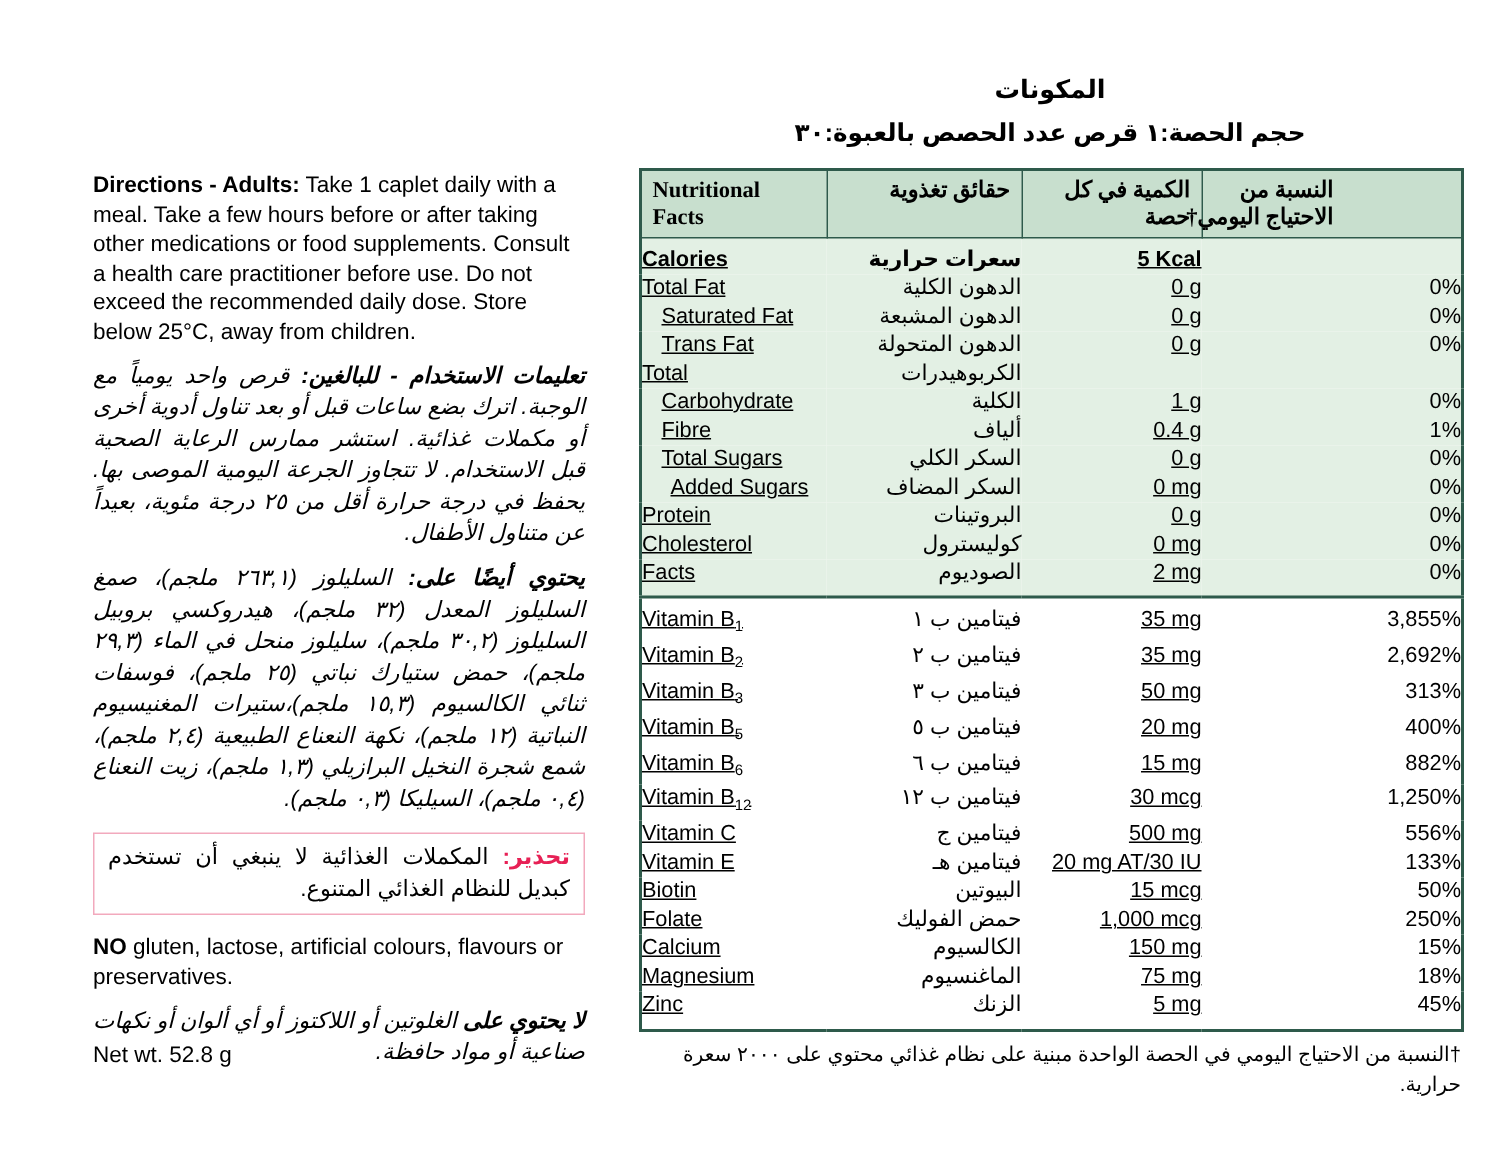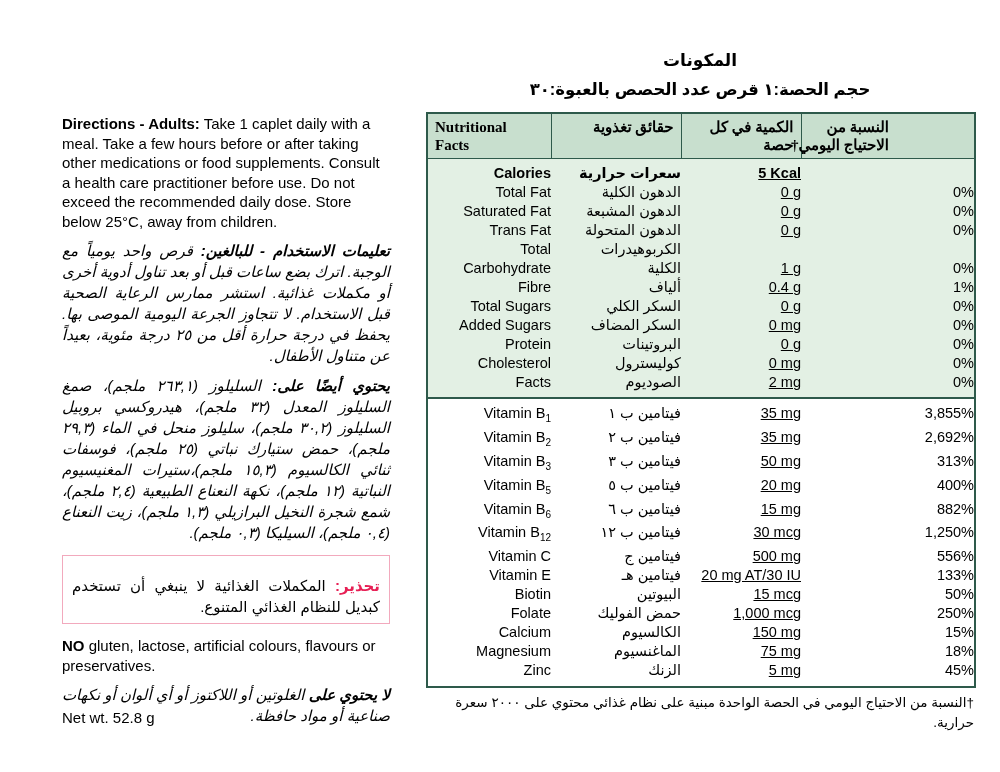--- a/index.html
+++ b/index.html
@@ -16,21 +16,21 @@
     font-family:"Liberation Sans","DejaVu Sans",sans-serif;
   }
   .sheet{display:flex;padding:50px 26px 0 62px;}
   .left-col{width:328px;padding-top:64px;flex:none;}
   .right-col{width:548px;margin-left:36px;flex:none;}
 
   .p-en{font-size:15px;line-height:19.5px;margin:0 0 9px;}
   .ar{direction:rtl;text-align:justify;font-size:15px;line-height:21px;}
   p.ar{margin:0 0 9px;font-style:italic;}
   p.ingredients{margin:0 0 12px;}
-  .warning-box{border:1.5px solid var(--warnbd);padding:19px 9px 6px;margin:0 0 12px;}
+  .warning-box{border:1.5px solid var(--warnbd);padding:5px 9px 6px;margin:0 0 12px;}
   .warn-lead{color:var(--warn);font-weight:bold;}
   .last-row{position:relative;}
   .last-row p.ar{margin:0;}
   .net-wt{position:absolute;left:0;bottom:0;font-size:15px;direction:ltr;}
 
   .title{font-size:17px;font-weight:bold;text-align:center;direction:rtl;margin:0 0 9px;}
   .serving{font-size:16.5px;font-weight:bold;text-align:center;direction:rtl;margin:0 0 13px;}
 
   table.nt{border-collapse:collapse;width:548px;border:2px solid var(--bd);table-layout:fixed;}
   col.w1{width:124px}col.w2{width:130px}col.w3{width:120px}col.w4{width:174px}
@@ -42,21 +42,21 @@
   .h-ar,.h-amt{direction:rtl;text-align:right;}
   .h-dv{direction:rtl;}
   .h-dv-in{text-align:right;padding-right:78px;white-space:nowrap;}
 
   .nt tbody td{font-size:14.5px;line-height:19px;padding:0;vertical-align:top;}
   tbody.macro td{background:var(--gbg);}
   tbody.macro tr:first-child td{padding-top:5px;}
   tbody.macro tr:last-child td{padding-bottom:5px;border-bottom:2px solid var(--bd);}
   tbody.vit tr:first-child td{padding-top:5px;}
   tbody.vit tr:last-child td{padding-bottom:6px;}
-  .c-en{padding-left:7px;direction:ltr;text-align:right;}
+  .c-en{padding-left:7px;direction:ltr;text-align:left;text-decoration:underline;}
   .c-en.ind1{padding-left:13px;}
   .c-en.ind2{padding-left:19px;}
   .c-ar{direction:rtl;text-align:right;padding-right:12px;}
   .c-amt{text-align:right;padding-right:10px;direction:ltr;text-decoration:underline;}
   .c-dv{text-align:right;padding-right:104px;direction:ltr;}
   .b{font-weight:bold;}
   sub{font-size:10px;}
   .footnote{direction:rtl;text-align:right;font-size:13.5px;line-height:20px;margin-top:5px;}
 </style>
 </head>

